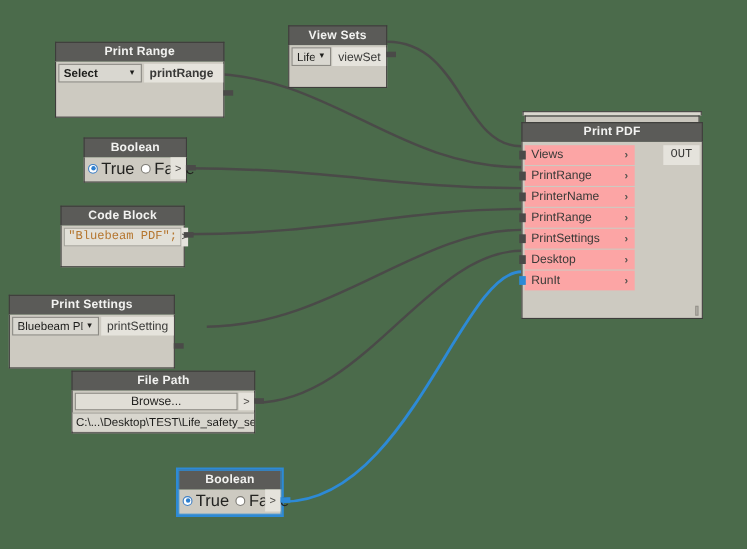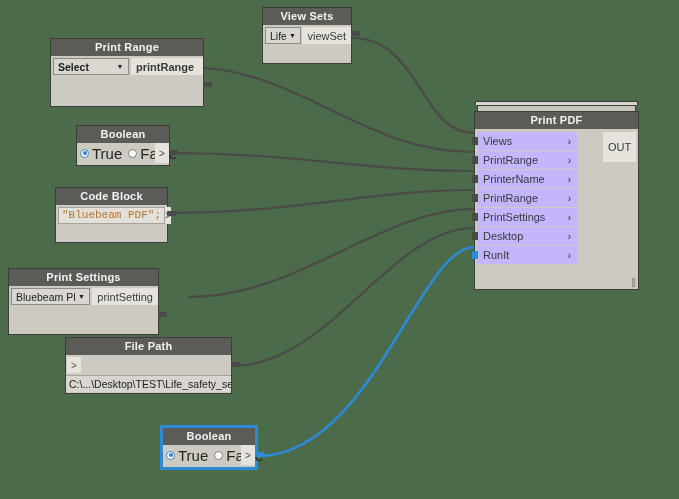--- a/index.html
+++ b/index.html
@@ -97,21 +97,21 @@
   .pdfnode .stack{
     height:5px;background:#c9c6bd;border:1px solid #3d3d3b;border-bottom:none;
     margin:0 3px;
   }
   .pdfnode .stack2{
     height:3px;background:#dad7cf;border:1px solid #3d3d3b;border-bottom:none;
     margin:0 1px;
   }
   .pdfrow{
     display:flex;align-items:center;height:18px;
-    background:#c4b5fd;color:#3a3a38;font-size:11px;
+    background:#fca5a5;color:#3a3a38;font-size:11px;
     padding-left:6px;box-sizing:border-box;position:relative;
   }
   .pdfrow .chev{position:absolute;right:6px;font-size:10px;font-weight:bold;color:#54524e;}
   .resizegrip{
     position:absolute;right:3px;bottom:2px;width:3px;height:9px;
     background:#b6b3ab;border:1px solid #96938c;box-sizing:border-box;
   }
 </style>
 </head>
 <body>
@@ -142,21 +142,21 @@
         <div class="combo" style="width:76px;margin:2px 0 0 2px;">
           <span class="txt">Select</span>
           <span class="arrow">▼</span>
         </div>
         <div class="portlbl" style="flex:1;margin:2px 0 0 2px;height:17px;">printRange</div>
       </div>
       <div class="outstub" style="right:-9px;top:26px;"></div>
     </div>
   </div>
 
-  <div class="node" style="left:234px;top:7px;width:118px;padding-left:28px;">
+  <div class="node" style="left:234px;top:23px;width:118px;padding-left:28px;">
     <div class="hdr">View Sets</div>
     <div class="body" style="height:38px;">
       <div class="row">
         <div class="combo" style="width:74px;margin:2px 0 0 2px;">
           <span class="txt">Life_Safety_Set</span>
           <span class="arrow">▼</span>
         </div>
         <div class="portlbl" style="flex:1;margin:2px 0 0 1px;height:17px;">viewSet</div>
       </div>
       <div class="outstub" style="right:-9px;top:6px;"></div>
@@ -203,20 +203,21 @@
         <div class="portlbl" style="flex:1;margin:2px 0 0 2px;height:17px;">printSetting</div>
       </div>
       <div class="outstub" style="right:-9px;top:26px;"></div>
     </div>
   </div>
 
   <div class="node" style="left:65px;top:337px;width:167px;">
     <div class="hdr">File Path</div>
     <div class="body" style="height:38px;">
       <div class="row">
+        <div class="btnwide" style="flex:1;margin:2px 0 0 2px;height:16px;">Browse...</div>
         <div class="outbtn" style="margin:2px 0 0 1px;height:16px;">&gt;</div>
       </div>
       <div class="pathtxt" style="margin-top:2px;">C:\...\Desktop\TEST\Life_safety_set.pdf</div>
       <div class="outstub" style="right:-9px;top:7px;"></div>
     </div>
   </div>
 
   <div class="node sel" style="left:162px;top:427px;width:94px;">
     <div class="hdr">Boolean</div>
     <div class="body" style="height:22px;">
@@ -272,19 +273,19 @@
           <span class="chev">›</span>
           <span class="inport" style="top:5px;"></span>
         </div>
         <div class="pdfrow" style="margin-top:1px;text-align:right;">
           <span>RunIt</span>
           <span class="chev">›</span>
           <span class="inport blue" style="top:5px;"></span>
         </div>
       </div>
 
-      <div class="portlbl" style="position:absolute;right:2px;top:3px;width:33px;height:30px;justify-content:center;">OUT</div>
+      <div class="portlbl" style="position:absolute;right:2px;top:3px;width:33px;height:18px;justify-content:center;font-family:Liberation Mono, monospace;">OUT</div>
 
       <div class="resizegrip"></div>
     </div>
   </div>
 
 </div>
 
 </body></html>

